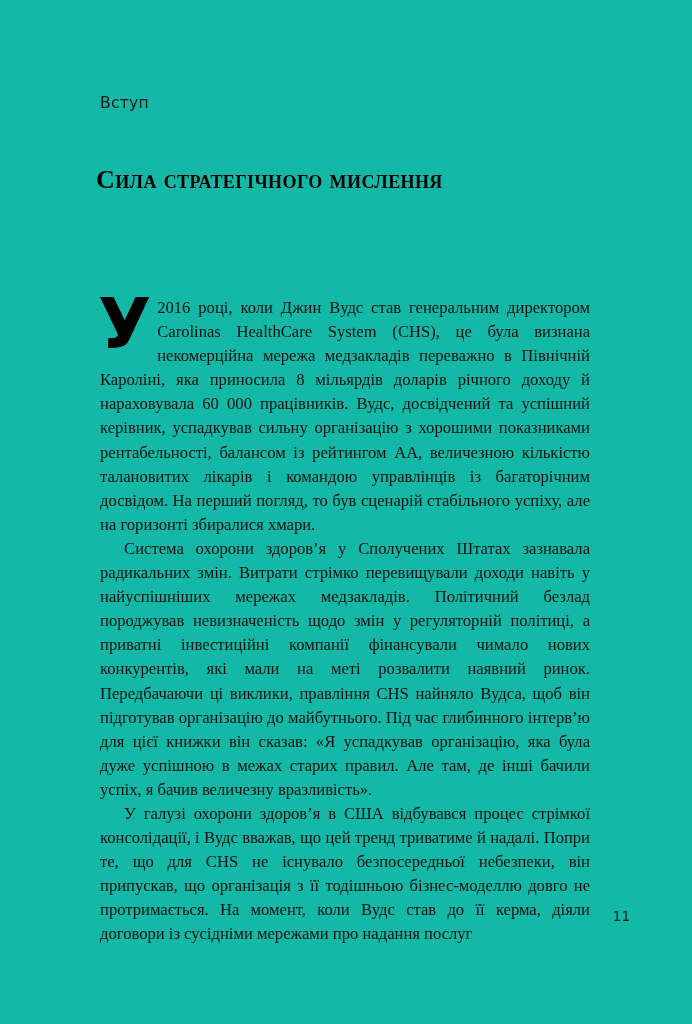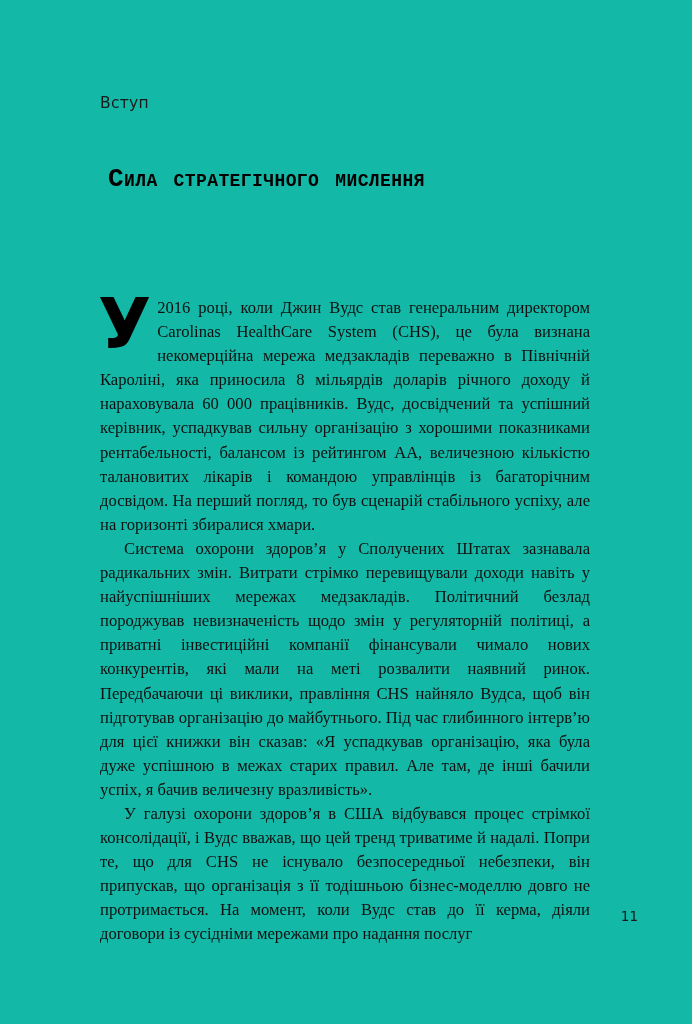--- a/index.html
+++ b/index.html
@@ -28,24 +28,24 @@
     font-size: 15.5px;
     font-weight: 400;
     letter-spacing: 0.3px;
     color: #1a1a1a;
     white-space: nowrap;
   }
 
   
   .chapter-title {
     position: absolute;
-    left: 108px;
+    left: 96px;
     top: 148px;
     width: 500px;
-    font-family: Liberation Mono, monospace;
+    font-family: Liberation Serif, serif;
     font-size: 26px;
     font-weight: 700;
     font-variant: small-caps;
     letter-spacing: 0.4px;
     color: #000000;
     white-space: nowrap;
     line-height: 1.15;
   }
 
   
@@ -86,21 +86,21 @@
     user-select: none;
   }
 
   .lead-phrase {
     font-weight: 400;
   }
 
   
   .folio {
     position: absolute;
-    left: 8px;
+    left: 0;
     top: 908px;
     width: 590px;
     text-align: right;
     font-family: "DejaVu Sans", sans-serif;
     font-size: 13.5px;
     font-weight: 400;
     color: #1a1a1a;
     padding-left: 40px;
   }
 </style>

